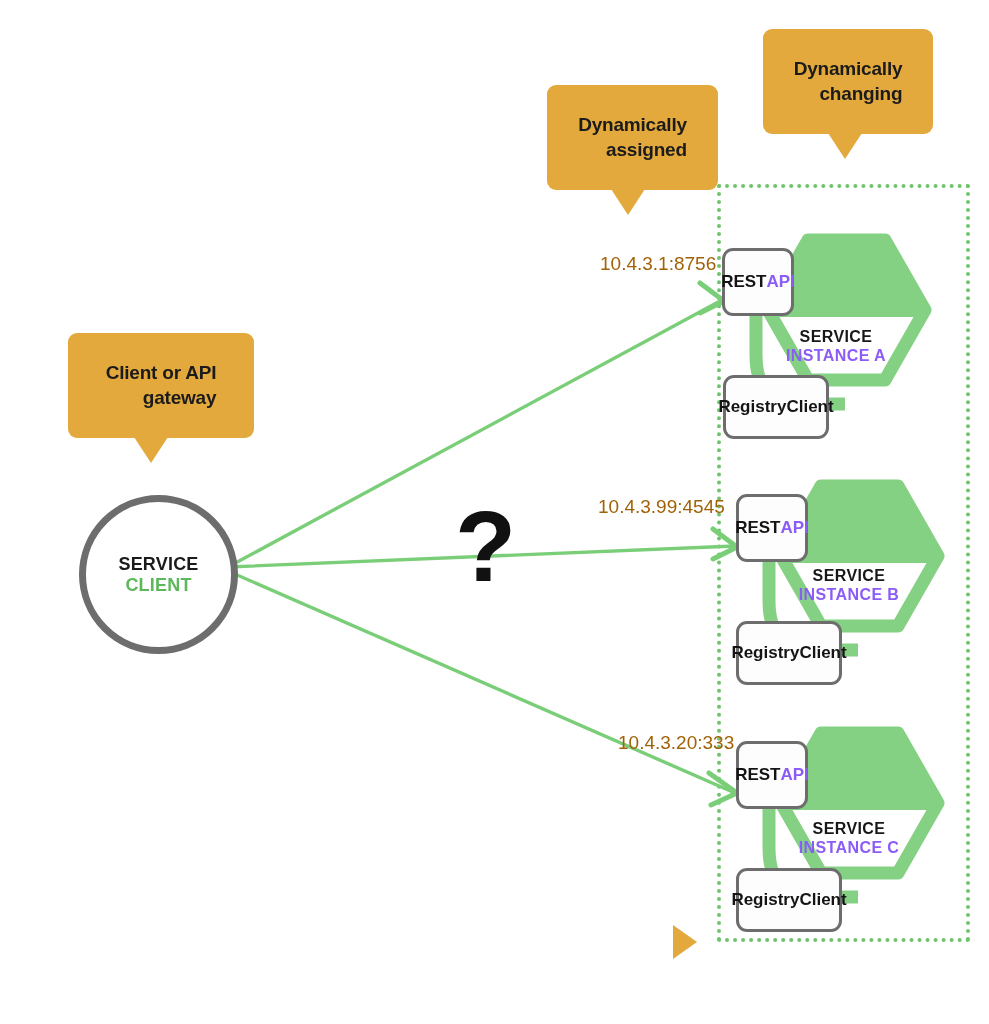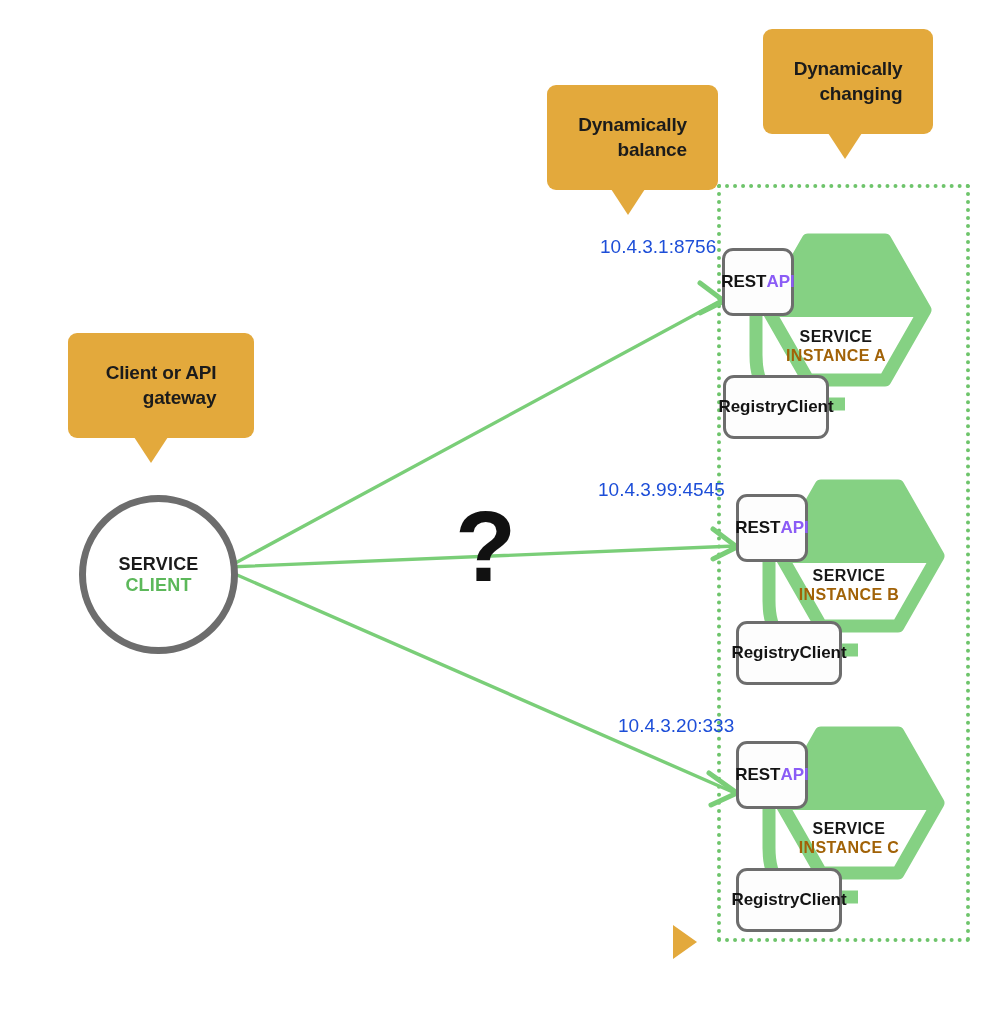--- a/index.html
+++ b/index.html
@@ -37,25 +37,25 @@
          color:#111;line-height:1;}
 
   
   .nodebox{position:absolute;background:#fdfdfd;border:3px solid #6d6d6d;
            border-radius:11px;display:flex;flex-direction:row;
            align-items:center;justify-content:center;line-height:1.18;}
   .nodebox .n1{font-weight:bold;font-size:17px;color:#141414;}
   .nodebox .n2{font-weight:bold;font-size:17px;color:#141414;}
   .nodebox .g2{font-weight:bold;font-size:17px;color:#8b5cf6;}
 
-  .iplabel{position:absolute;font-size:19px;color:#1d4ed8;white-space:nowrap;}
+  .iplabel{position:absolute;font-size:19px;color:#a16207;white-space:nowrap;margin-top:17px;}
 
   .svcname{position:absolute;text-align:center;line-height:1.2;white-space:nowrap;}
   .svcname .s1{font-weight:bold;font-size:16px;color:#171717;letter-spacing:0.4px;}
-  .svcname .s2{font-weight:bold;font-size:16px;color:#a16207;letter-spacing:0.4px;}
+  .svcname .s2{font-weight:bold;font-size:16px;color:#8b5cf6;letter-spacing:0.4px;}
 
   svg.layer{position:absolute;left:0;top:0;width:989px;height:1024px;
             pointer-events:none;overflow:visible;}
 </style>
 </head>
 <body>
 
 <div id="stage">
 
   <div id="boundary"></div>
@@ -101,21 +101,21 @@
       <path d="M713 529 L737 547 L713 559" stroke-width="5"></path>
 
       <line x1="228" y1="571" x2="735" y2="793"></line>
       <path d="M709 773 L737 793 L711 805" stroke-width="5"></path>
     </g>
   </svg>
 
   <div class="callout" style="left:547px;top:85px;width:171px;height:105px;">
     <div class="txt">
       <div>Dynamically</div>
-      <div>balance</div>
+      <div>assigned</div>
     </div>
   </div>
   <div class="tail tail-down" style="left:611px;top:189px;"></div>
 
   <div class="callout" style="left:763px;top:29px;width:170px;height:105px;">
     <div class="txt">
       <div>Dynamically</div>
       <div>changing</div>
     </div>
   </div>

